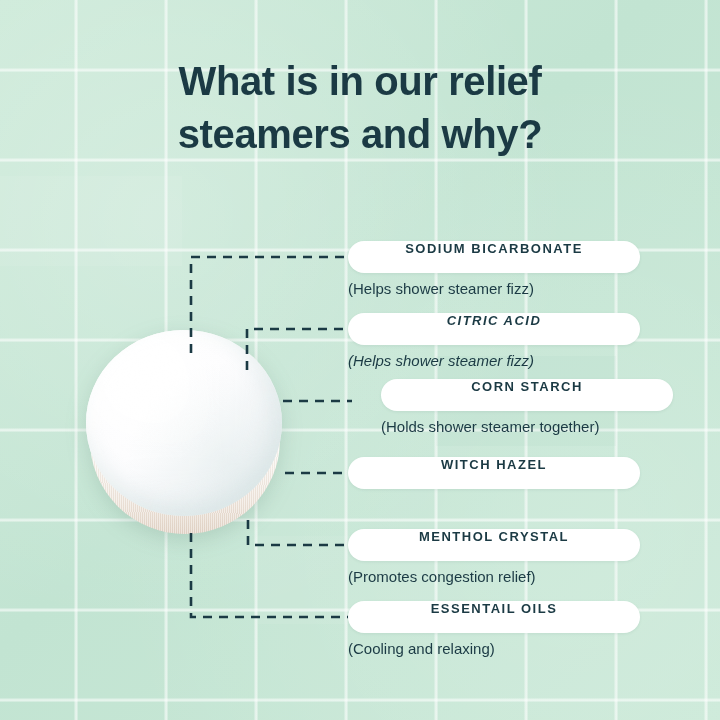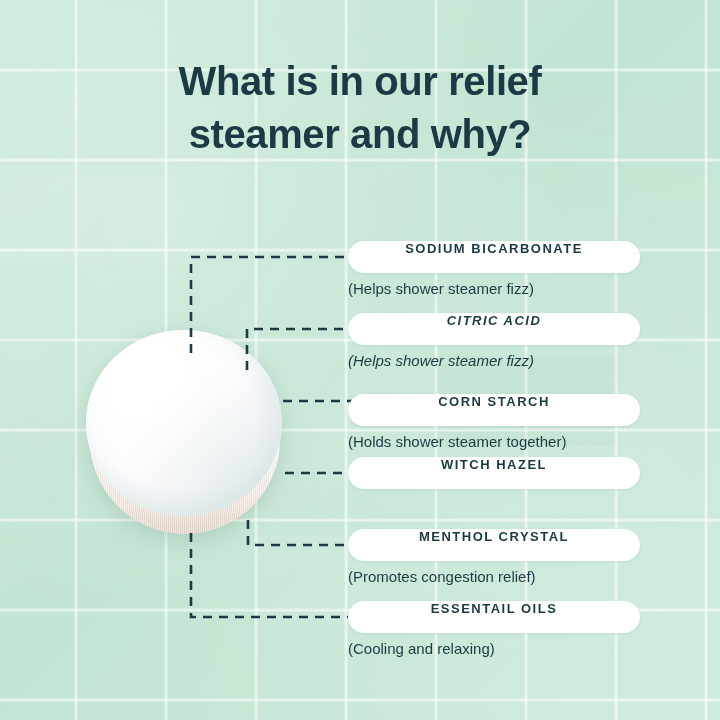--- a/index.html
+++ b/index.html
@@ -172,21 +172,21 @@
 
 <div class="canvas">
 
   <div class="tile-bg"></div>
   <div class="tile-patch" style="left:0px; top:176px; width:182px; height:90px; background:rgba(255,255,255,0.08);"></div>
   <div class="tile-patch" style="left:436px; top:356px; width:180px; height:90px; background:rgba(120,170,150,0.05);"></div>
   <div class="tile-patch" style="left:258px; top:536px; width:178px; height:88px; background:rgba(255,255,255,0.07);"></div>
 
   <div class="heading">
     <div>What is in our relief</div>
-    <div>steamer and why?</div>
+    <div>steamers and why?</div>
   </div>
 
   <div class="puck-wrap">
     <div class="puck-side"></div>
     <div class="puck-top"></div>
   </div>
 
   <svg class="connectors" viewBox="0 0 720 720">
     <g fill="none" stroke="#1b3a44" stroke-width="2.6" stroke-dasharray="9 7" stroke-linecap="butt">
 
@@ -211,21 +211,21 @@
     <div class="caption">(Helps shower steamer fizz)</div>
   </div>
 
   <div class="row" style="top:313px;font-style:italic;">
     <div class="pill">
       <span class="pill-label">CITRIC ACID</span>
     </div>
     <div class="caption">(Helps shower steamer fizz)</div>
   </div>
 
-  <div class="row" style="top:394px;">
+  <div class="row" style="top:379px;padding-left:33px;">
     <div class="pill">
       <span class="pill-label">CORN STARCH</span>
     </div>
     <div class="caption">(Holds shower steamer together)</div>
   </div>
 
   <div class="row" style="top:457px;">
     <div class="pill">
       <span class="pill-label">WITCH HAZEL</span>
     </div>

